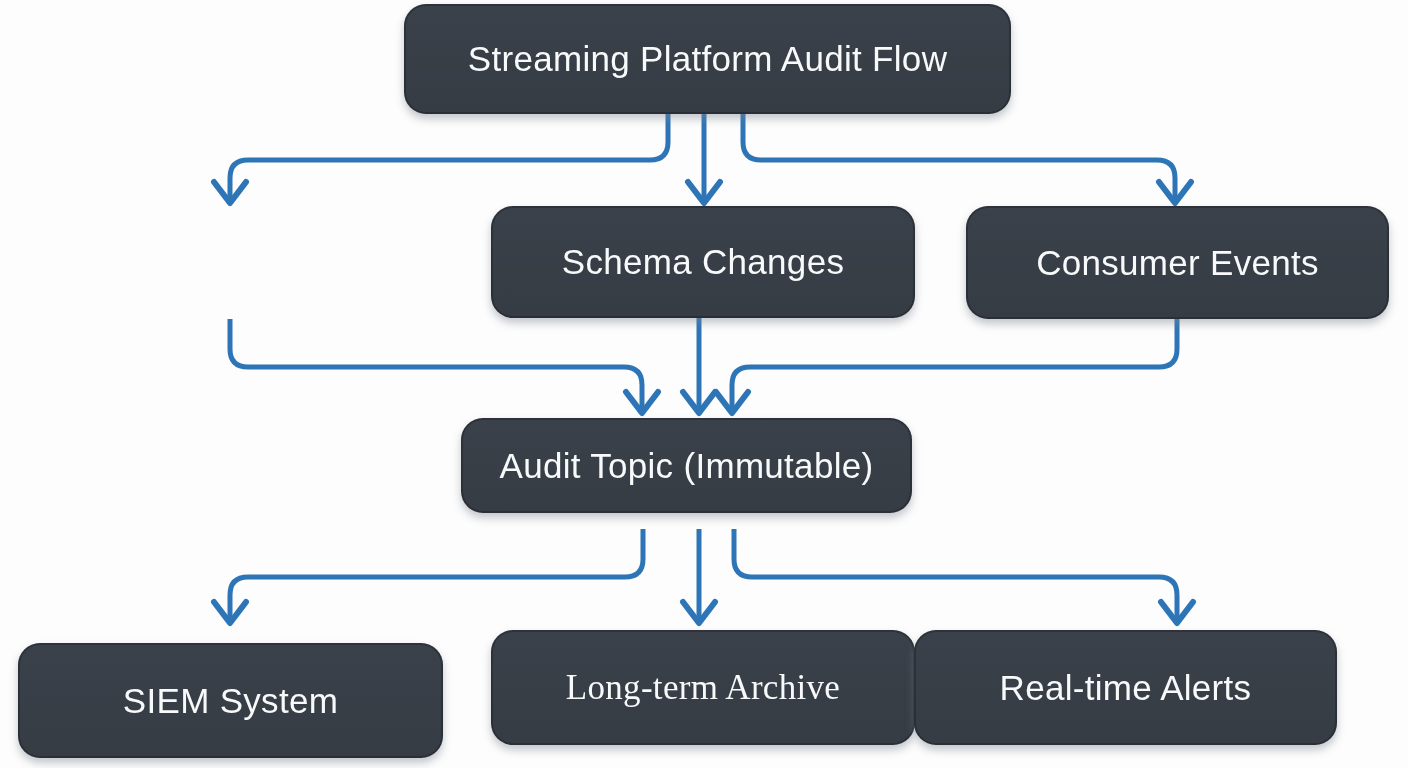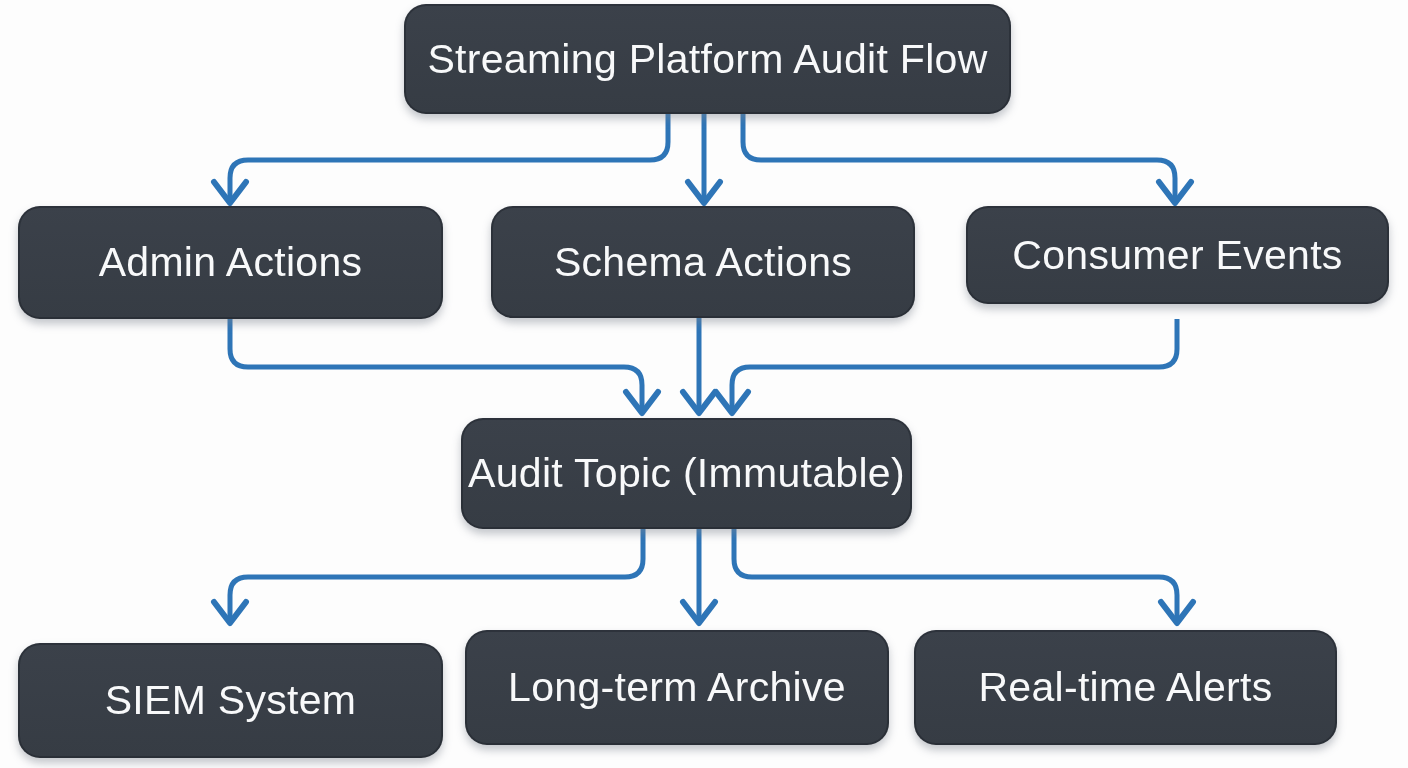--- a/index.html
+++ b/index.html
@@ -35,37 +35,37 @@
     stroke-linejoin: round;
   }
   .node {
     position: absolute;
     background: linear-gradient(180deg, var(--node-fill-light, #3b414a) 0%, var(--node-fill, #363c44) 100%);
     border-radius: 22px;
     display: flex;
     align-items: center;
     justify-content: center;
     color: var(--node-text, #f8f9fa);
-    font-size: 41px;
+    font-size: 35px;
     letter-spacing: 0.3px;
     text-align: center;
     box-shadow: 0 5px 9px rgba(125, 130, 142, 0.45),
                 inset 0 0 0 2px rgba(12, 16, 22, 0.28);
   }
   .node .node-label {
     padding: 0 20px;
     white-space: nowrap;
   }
   #node-root     { left: 404px; top: 4px;   width: 607px; height: 110px; }
   #node-admin    { left: 18px;  top: 206px; width: 425px; height: 113px; }
   #node-schema   { left: 491px; top: 206px; width: 424px; height: 112px; }
-  #node-consumer { left: 966px; top: 206px; width: 423px; height: 98px; }
-  #node-audit    { left: 461px; top: 418px; width: 451px; height: 111px; }
+  #node-consumer { left: 966px; top: 206px; width: 423px; height: 113px; }
+  #node-audit    { left: 461px; top: 418px; width: 451px; height: 95px; }
   #node-siem     { left: 18px;  top: 643px; width: 425px; height: 115px; }
-  #node-archive  { left: 465px; top: 630px; width: 424px; height: 115px; }
+  #node-archive  { left: 491px; top: 630px; width: 424px; height: 115px; font-family: Liberation Serif, serif; }
   #node-alerts   { left: 914px; top: 630px; width: 423px; height: 115px; }
 </style>
 </head>
 <body>
 
 <div class="canvas">
 
   <svg class="connector-layer" viewBox="0 0 1408 768" xmlns="http://www.w3.org/2000/svg">
     <g stroke="#2e75b7">
 
@@ -96,26 +96,23 @@
       <path class="edge-line" d="M 734 529 L 734 559 Q 734 577 752 577 L 1159 577 Q 1177 577 1177 595 L 1177 622"></path>
       <path class="edge-head" d="M 1161 602 L 1177 623 L 1193 602"></path>
 
     </g>
   </svg>
 
   <div class="node" id="node-root">
     <span class="node-label">Streaming Platform Audit Flow</span>
   </div>
 
-  <div class="node" id="node-admin">
-    <span class="node-label">Admin Actions</span>
-  </div>
 
   <div class="node" id="node-schema">
-    <span class="node-label">Schema Actions</span>
+    <span class="node-label">Schema Changes</span>
   </div>
 
   <div class="node" id="node-consumer">
     <span class="node-label">Consumer Events</span>
   </div>
 
   <div class="node" id="node-audit">
     <span class="node-label">Audit Topic (Immutable)</span>
   </div>
 

